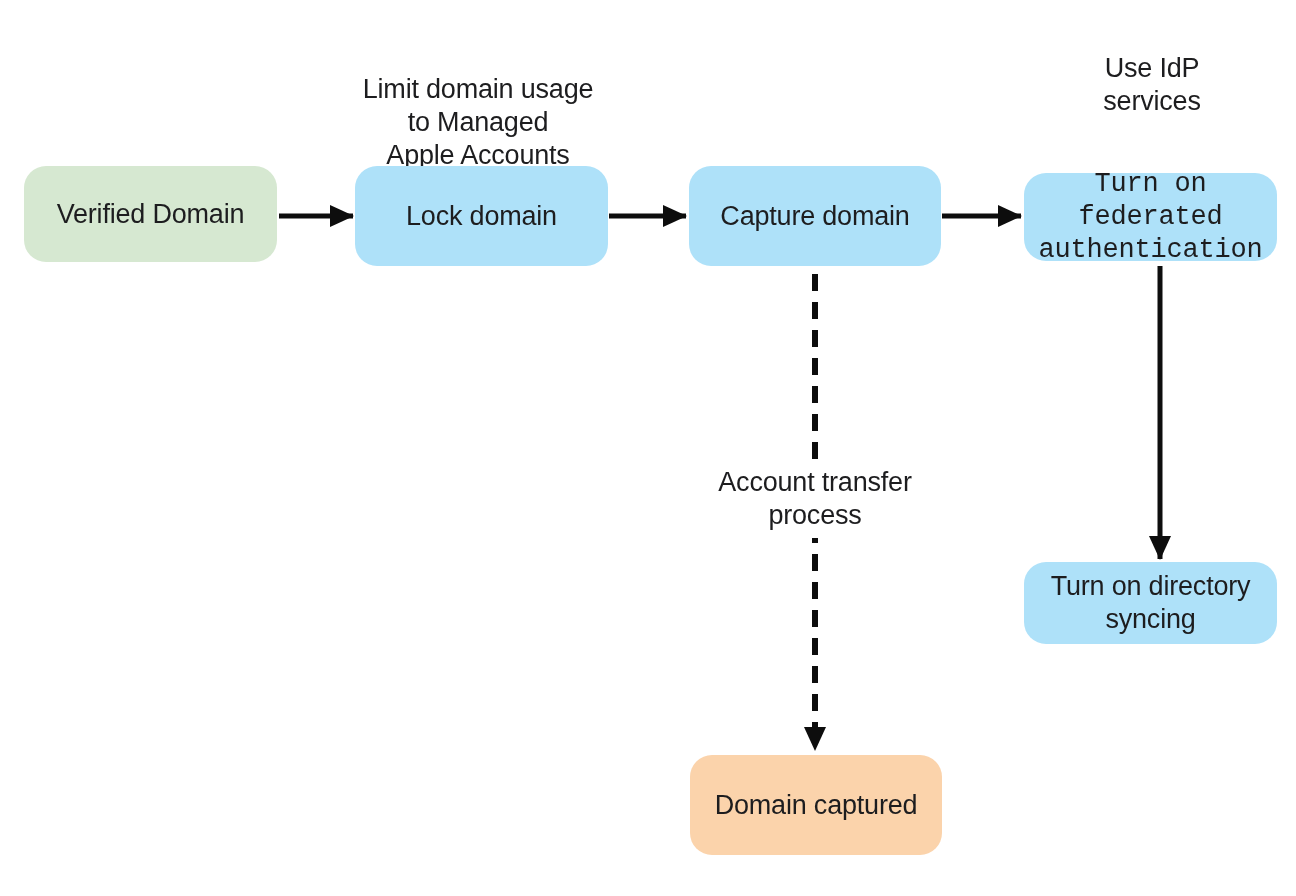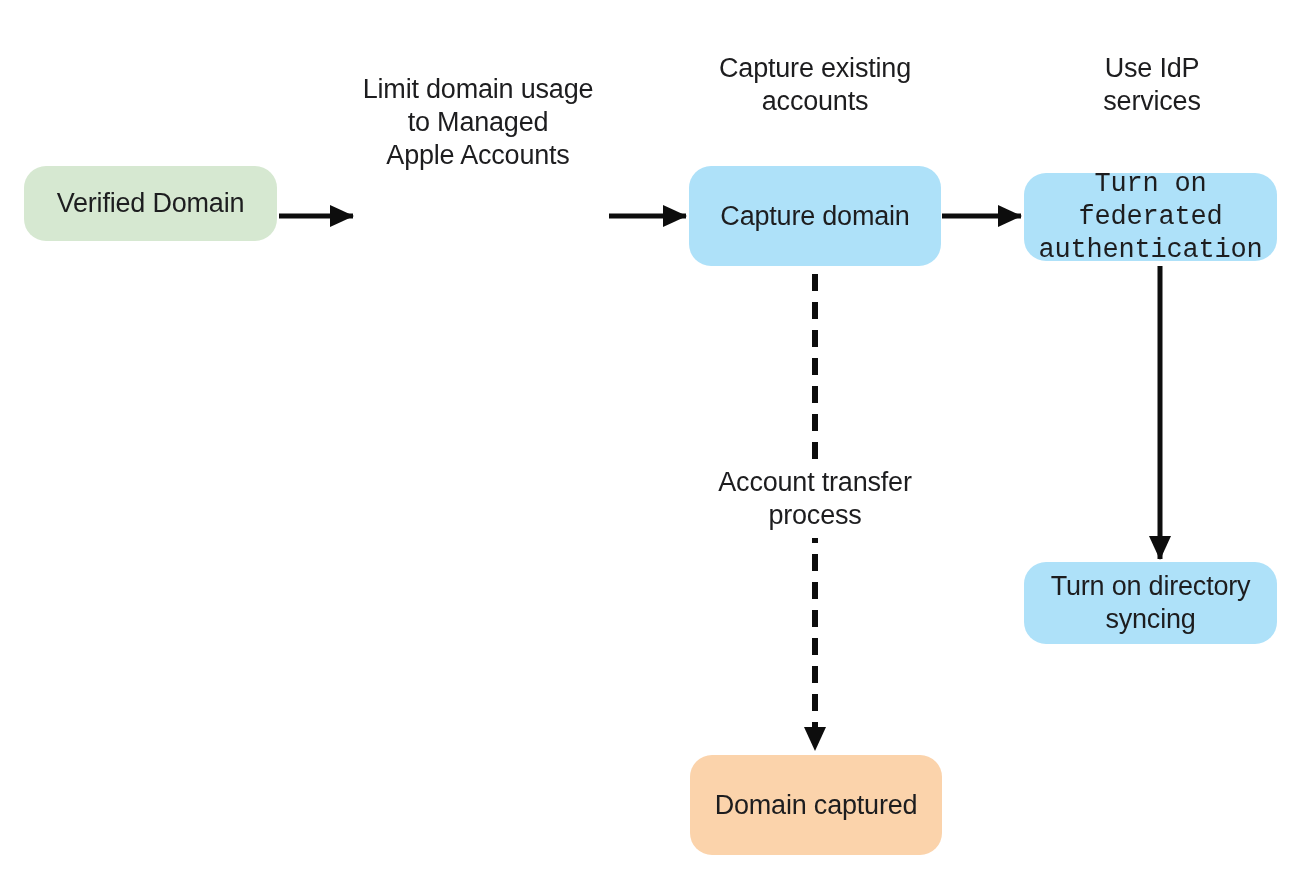--- a/index.html
+++ b/index.html
@@ -27,21 +27,21 @@
     line-height: 33px;
     letter-spacing: -0.2px;
     color: #1d1d1f;
     padding: 0 12px;
     box-sizing: border-box;
   }
   .node--start   { background: #d6e8d1; }
   .node--process { background: #aee1f9; }
   .node--end     { background: #fbd3ab; }
 
-  #node-verified-domain   { left: 24px;   top: 166px; width: 253px; height: 75px; }
+  #node-verified-domain   { left: 24px;   top: 166px; width: 253px; height: 96px; }
   #node-lock-domain       { left: 355px;  top: 166px; width: 253px; height: 100px; }
   #node-capture-domain    { left: 689px;  top: 166px; width: 252px; height: 100px; }
   #node-federated-auth    { left: 1024px; top: 173px; width: 253px; height: 88px; font-family: Liberation Mono, monospace; }
   #node-directory-syncing { left: 1024px; top: 562px; width: 253px; height: 82px; }
   #node-domain-captured   { left: 690px;  top: 755px; width: 252px; height: 100px; }
 
   .annotation {
     position: absolute;
     text-align: center;
     font-size: 27px;
@@ -91,34 +91,35 @@
     <line x1="609" y1="216" x2="686" y2="216" stroke="#0d0d0d" stroke-width="5" marker-end="url(#arrowhead)"></line>
     <line x1="942" y1="216" x2="1021" y2="216" stroke="#0d0d0d" stroke-width="5" marker-end="url(#arrowhead)"></line>
     <line x1="1160" y1="266" x2="1160" y2="559" stroke="#0d0d0d" stroke-width="5" marker-end="url(#arrowhead)"></line>
     <line x1="815" y1="274" x2="815" y2="750" stroke="#0d0d0d" stroke-width="6" stroke-dasharray="17 11" marker-end="url(#arrowhead)"></line>
   </svg>
 
   <div class="annotation" id="note-limit">Limit domain usage
 to Managed
 Apple Accounts</div>
 
-  <div class="annotation" id="note-capture">Capture existing
-accounts</div>
 
   <div class="annotation" id="note-idp">Use IdP
 services</div>
 
   <div class="annotation" id="note-transfer">Account transfer
 process</div>
 
 
   <div class="node node--start" id="node-verified-domain">
     <span>Verified Domain</span>
   </div>
 
+  <div class="node node--process" id="node-lock-domain">
+    <span>Lock domain</span>
+  </div>
 
   <div class="node node--process" id="node-capture-domain">
     <span>Capture domain</span>
   </div>
 
   <div class="node node--process" id="node-federated-auth">
     <span>Turn on federated authentication</span>
   </div>
 
   <div class="node node--process" id="node-directory-syncing">

